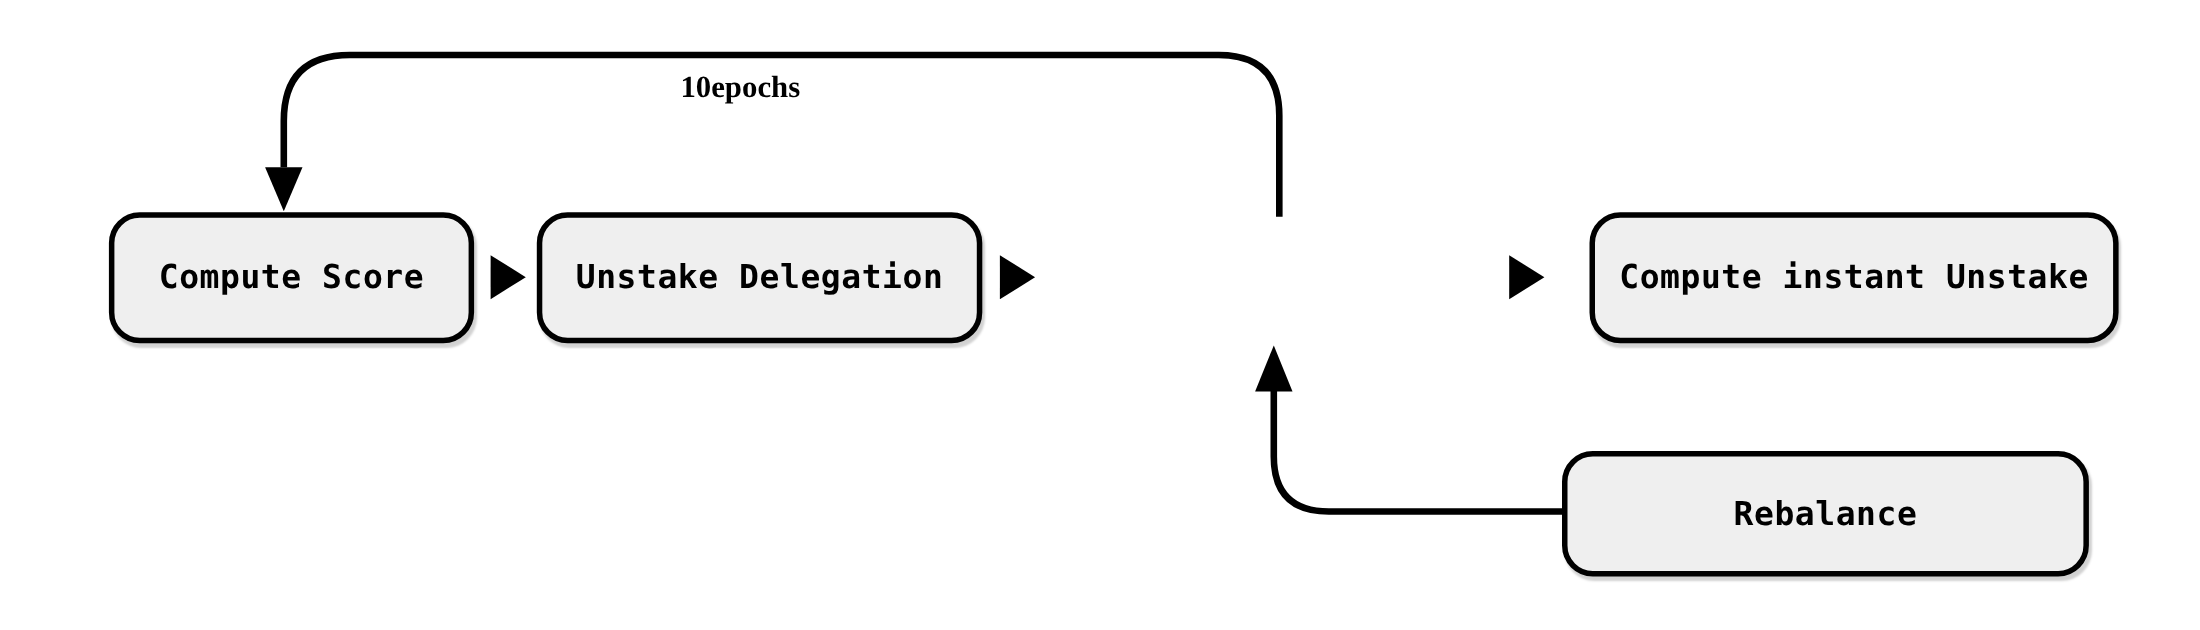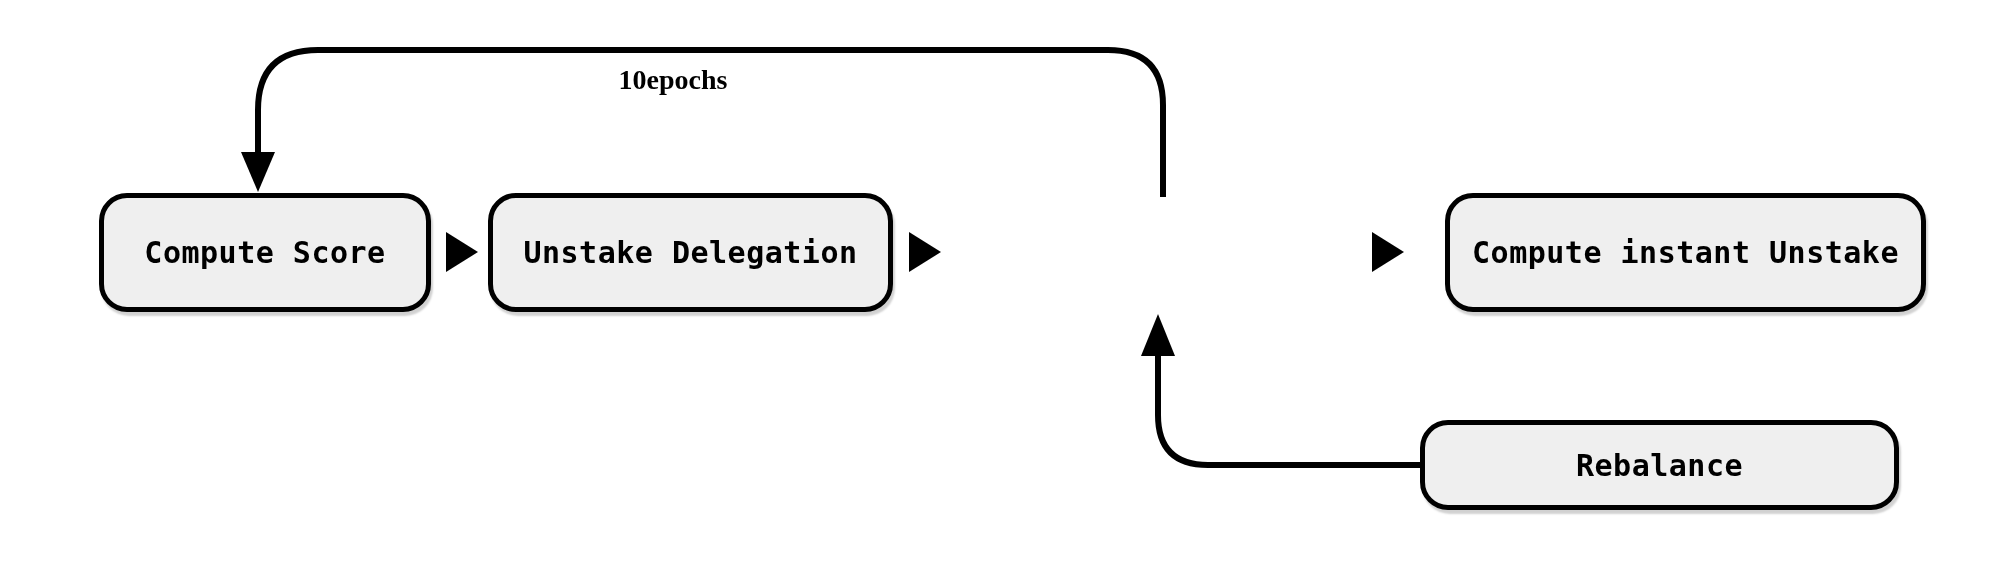--- a/index.html
+++ b/index.html
@@ -29,21 +29,21 @@
     color: #000000;
     letter-spacing: 0.5px;
     box-shadow: 2px 4px 2px rgba(0,0,0,0.18);
     white-space: nowrap;
     text-align: center;
   }
   #node-compute-score          { left:  99px; top: 193px; width: 332px; height: 119px; }
   #node-compute-delegation     { left: 488px; top: 193px; width: 405px; height: 119px; }
   #node-idle                   { left: 955px; top: 193px; width: 404px; height: 119px; }
   #node-compute-instant-unstake{ left:1418px; top: 193px; width: 481px; height: 119px; margin-left: 27px; }
-  #node-rebalance              { left:1420px; top: 420px; width: 479px; height: 90px; }
+  #node-rebalance              { left:1420px; top: 410px; width: 479px; height: 114px; }
 
   .edges-svg {
     position: absolute;
     left: 0;
     top: 0;
     width: 2000px;
     height: 573px;
     pointer-events: none;
   }
   .edge-path {

